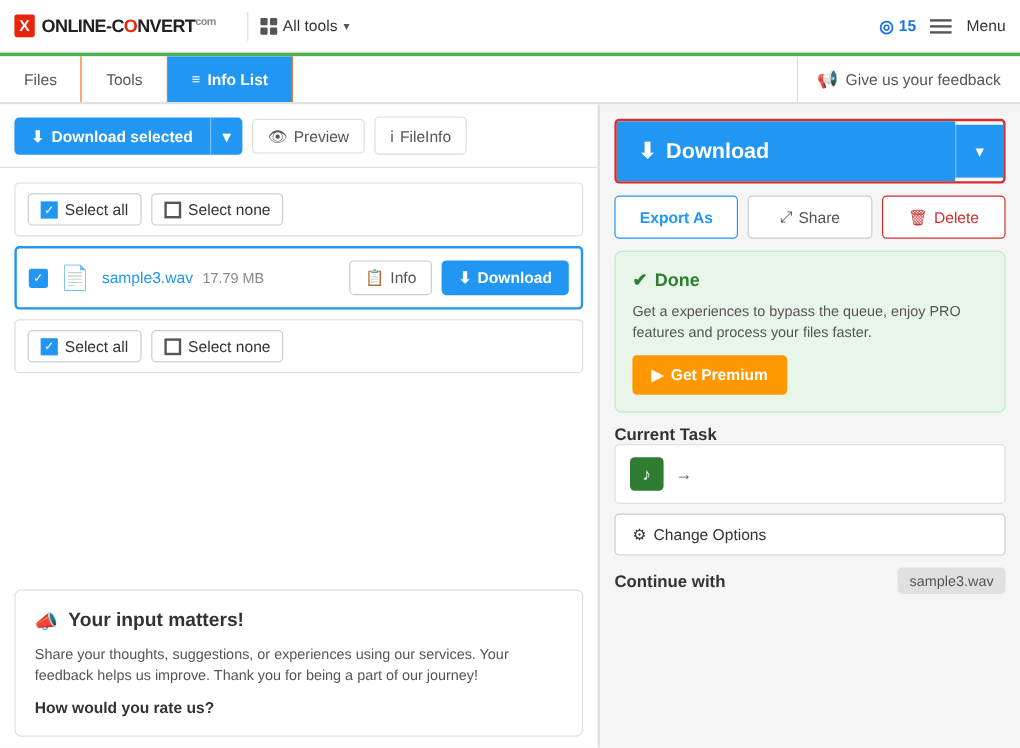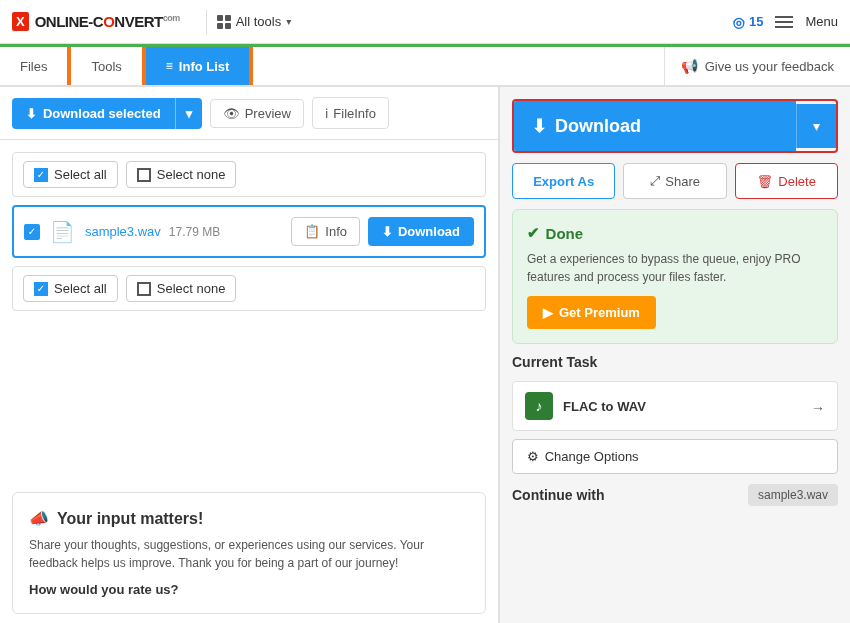--- a/index.html
+++ b/index.html
@@ -25,21 +25,21 @@
     .coin-icon { color: #1a73e8; font-size: 14px; }
     .hamburger { display: flex; flex-direction: column; gap: 3px; cursor: pointer; }
     .hamburger span { width: 18px; height: 2px; background: #555; }
     .menu-text { font-size: 13px; color: #333; cursor: pointer; }
 
     
     .tabs-row {
       display: flex; align-items: stretch; background: #fff; border-bottom: 2px solid #e0e0e0; height: 40px;
     }
     .tab {
-      display: flex; align-items: center; padding: 0 20px; font-size: 13px; color: #555; cursor: pointer; border-right: 4px solid #f97316; text-align: center;
+      display: flex; align-items: center; padding: 0 20px; font-size: 13px; color: #555; cursor: pointer; border-right: 1px solid #f97316; text-align: center;
     }
     .tab.active { background: #2196f3; color: #fff; font-weight: bold; }
     .tab-icon { margin-right: 6px; font-size: 12px; }
     .feedback-area { margin-left: auto; display: flex; align-items: center; padding: 0 16px; color: #555; font-size: 13px; gap: 6px; }
     .feedback-area .megaphone { font-size: 14px; }
     .right-border { border-left: 1px solid #e0e0e0; }
 
     
     .main-layout { display: flex; height: calc(623px - 44px - 40px); }
 
@@ -126,21 +126,21 @@
     
     .done-box { background: #e8f5e9; border: 1px solid #c8e6c9; border-radius: 6px; padding: 14px; }
     .done-title { display: flex; align-items: center; gap: 6px; font-size: 15px; font-weight: bold; color: #2e7d32; margin-bottom: 8px; }
     .done-desc { font-size: 12px; color: #555; line-height: 1.5; margin-bottom: 10px; }
     .premium-btn {
       display: flex; align-items: center; gap: 6px; padding: 9px 16px; background: #ff9800; border: none;
       border-radius: 4px; color: #fff; font-size: 13px; font-weight: bold; cursor: pointer;
     }
 
     
-    .current-task-title { font-size: 14px; font-weight: bold; color: #333; margin-bottom: 11px; }
+    .current-task-title { font-size: 14px; font-weight: bold; color: #333; margin-bottom: 0; }
     .task-item {
       display: flex; align-items: center; background: #fff; border: 1px solid #e0e0e0; border-radius: 4px;
       padding: 10px 12px; margin-bottom: 8px;
     }
     .task-music-icon { background: #2e7d32; color: #fff; width: 28px; height: 28px; border-radius: 4px; display: flex; align-items: center; justify-content: center; font-size: 14px; margin-right: 10px; }
     .task-label { flex: 1; font-size: 13px; color: #333; font-weight: bold; }
     .task-arrow { color: #555; font-size: 14px; }
 
     .task-actions { display: flex; gap: 8px; }
     .start-over-btn {
@@ -331,21 +331,20 @@
       <button class="premium-btn">
         <span>▶</span>
         <span>Get Premium</span>
       </button>
     </div>
 
     <div>
       <div class="current-task-title">Current Task</div>
       <div class="task-item">
         <div class="task-music-icon">♪</div>
-        <span class="task-label">FLAC to WAV</span>
         <span class="task-arrow">→</span>
       </div>
       <div class="task-actions">
         <button class="change-options-btn">
           <span class="gear-icon"></span>
           <span>Change Options</span>
         </button>
       </div>
     </div>
 

